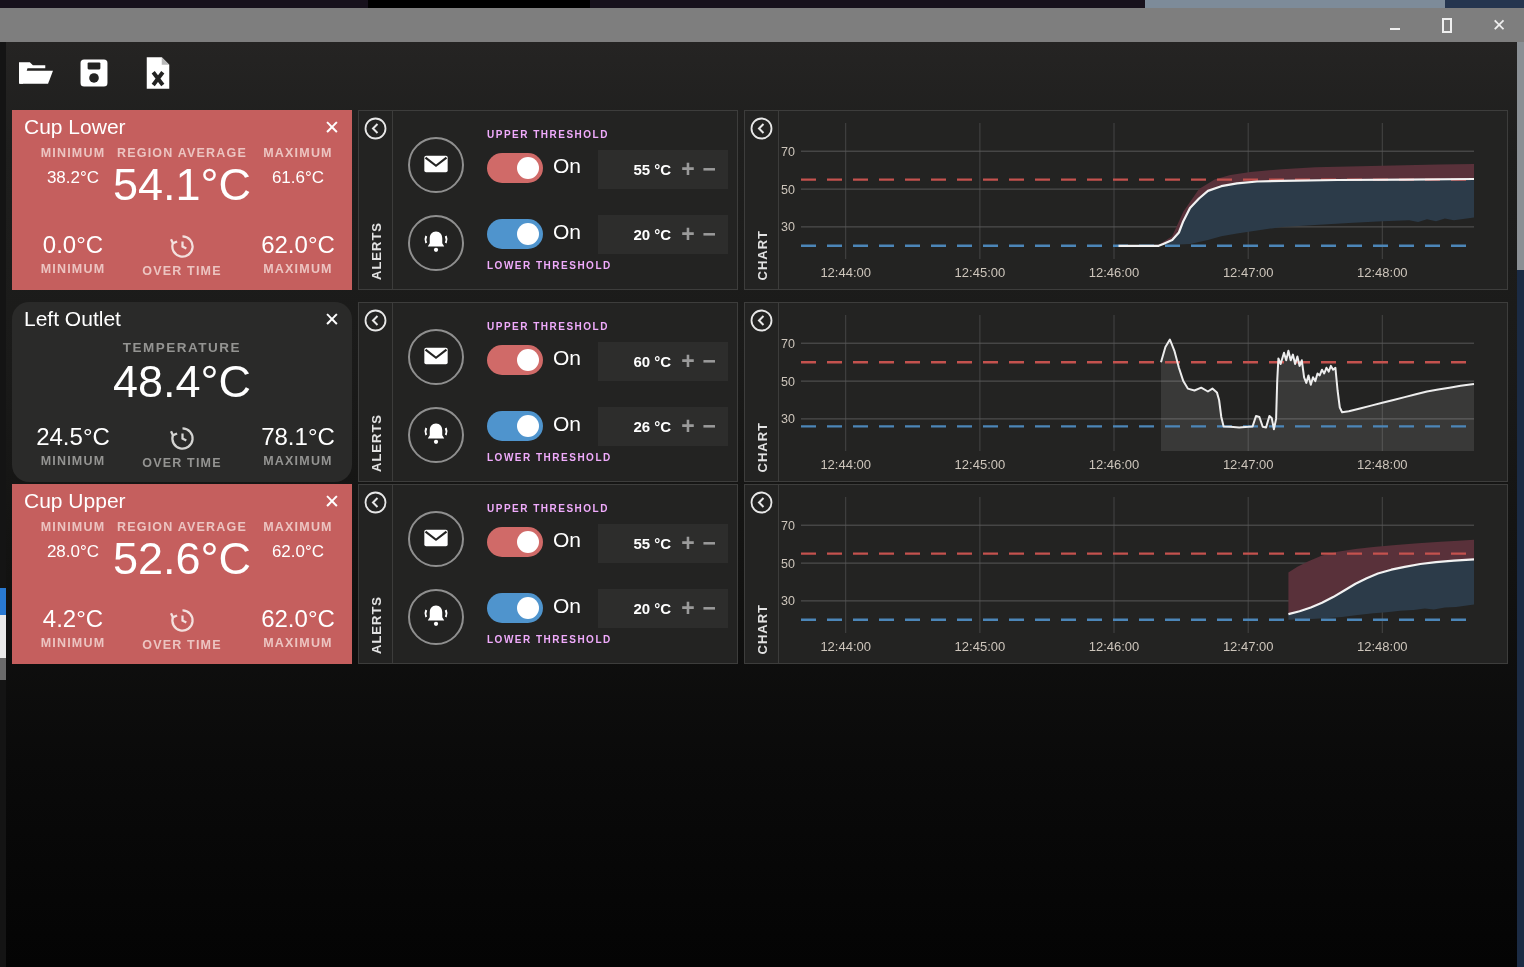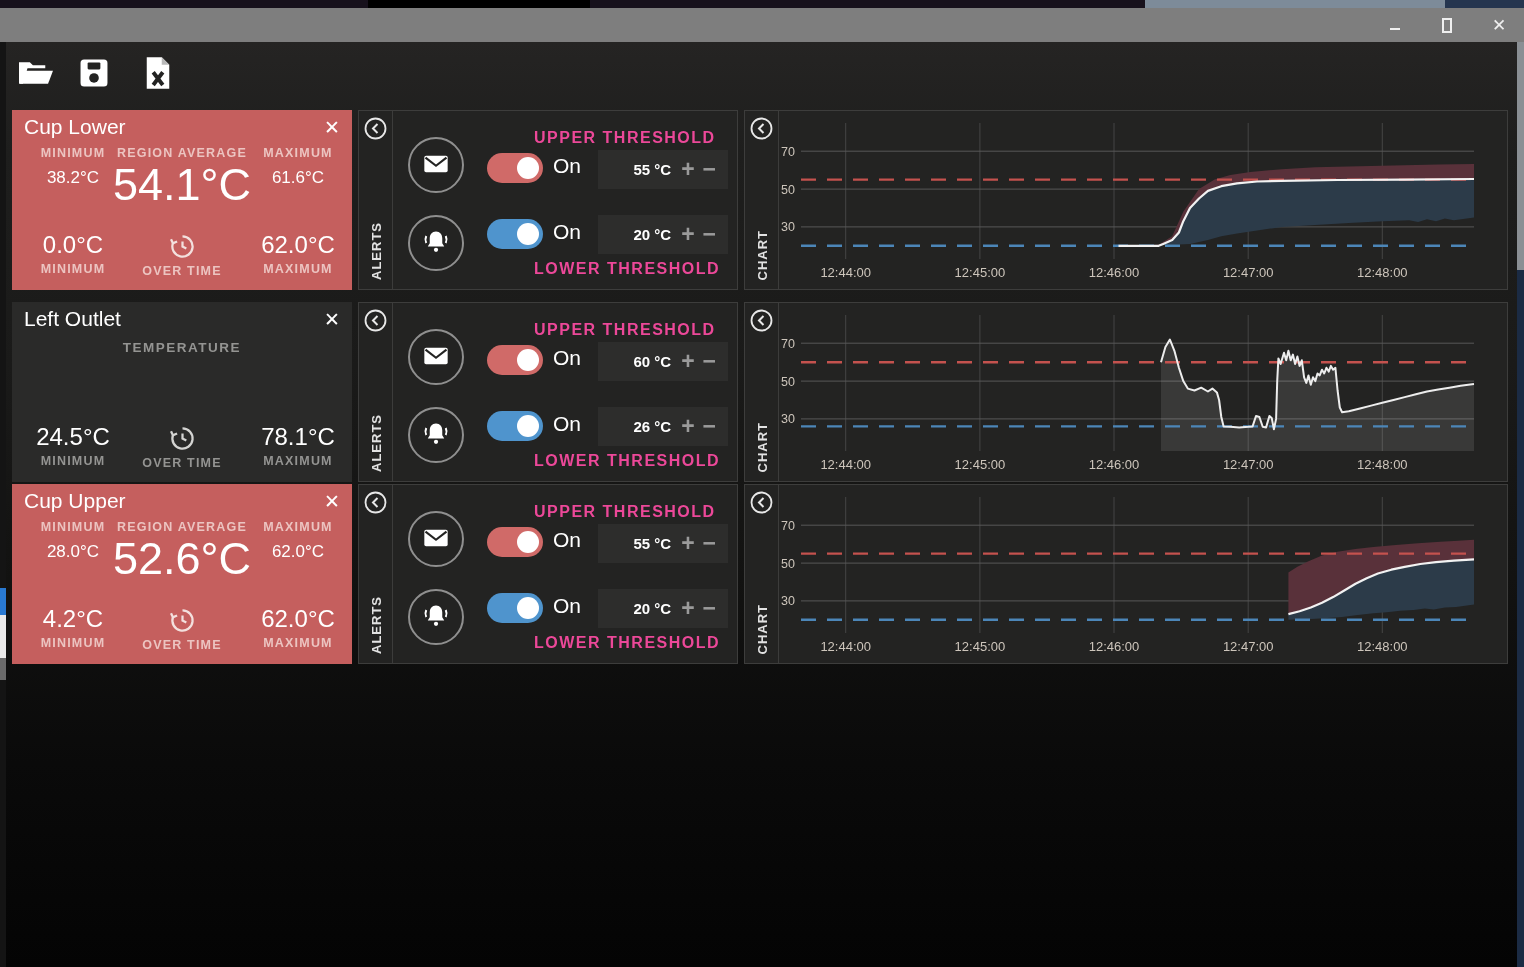--- a/index.html
+++ b/index.html
@@ -33,21 +33,21 @@
     background:linear-gradient(180deg,#252423 0%,#1e1e1d 12%,#1a1a19 35%,#121211 58%,#0a0a0a 78%,#040404 100%);}
 
   .toolbar{position:absolute;left:0;top:0;width:100%;height:66px;}
   .tb-btn{position:absolute;top:10px;width:40px;height:44px;background:none;border:none;padding:0;cursor:pointer;}
   .tb-open{left:10px;} .tb-save{left:68px;} .tb-excel{left:132px;}
 
   
   .row{position:absolute;left:0;width:100%;height:180px;}
   .card{position:absolute;left:6px;top:0;width:340px;height:180px;}
   .card[data-variant="red"]{background:var(--card-red);}
-  .card[data-variant="dark"]{background:#2a2a29;}
+  .card[data-variant="dark"]{background:#2a2a29;border-radius:17px;}
   .card-title{position:absolute;left:12px;top:5px;font-size:21px;color:#fff;font-weight:400;}
   .card-close{position:absolute;right:8px;top:4px;font-size:19px;color:#fff;background:none;border:none;
               padding:2px 4px;cursor:pointer;font-weight:300;}
   .stat-label,.ot-label{font-size:12.5px;font-weight:bold;letter-spacing:1.2px;}
   .card[data-variant="red"] .stat-label,.card[data-variant="red"] .ot-label{color:#ecc4c1;}
   .card[data-variant="dark"] .stat-label,.card[data-variant="dark"] .ot-label{color:#949492;}
   .stat-col{position:absolute;top:36px;text-align:center;}
   .sc-min{left:2px;width:118px;} .sc-avg{left:100px;width:140px;} .sc-max{left:232px;width:108px;}
   .stat-value{font-size:17px;color:#fff;margin-top:8px;}
   .sc-avg .stat-value{font-size:45px;margin-top:1px;line-height:1.05;}
@@ -67,21 +67,21 @@
   .panel.chartp{left:738px;width:764px;}
   .panel-strip{position:absolute;left:0;top:0;bottom:0;width:33px;border-right:1px solid #3c3c3b;}
   .collapse-btn{position:absolute;top:6px;left:5px;width:23px;height:23px;background:none;border:none;
                 padding:0;cursor:pointer;color:#e8e8e8;}
   .strip-label{position:absolute;left:50%;bottom:9px;writing-mode:vertical-rl;
                transform:translateX(-50%) rotate(180deg);font-size:13px;font-weight:bold;
                letter-spacing:1px;color:#e2e2e2;}
   .circle-btn{position:absolute;left:49px;width:56px;height:56px;border:2px solid #8f8f8f;border-radius:50%;
               background:none;cursor:pointer;display:flex;align-items:center;justify-content:center;color:#fff;}
   .mail{top:26px;} .bellb{top:104px;}
-  .thr-label{position:absolute;left:128px;font-size:16px;font-weight:bold;letter-spacing:1.5px;color:#ec4899;margin-left:47px;}
+  .thr-label{position:absolute;left:128px;font-size:10px;font-weight:bold;letter-spacing:1.5px;color:#f0abfc;}
   .thr-label.upper{top:18px;} .thr-label.lower{top:149px;}
   .toggle{position:absolute;left:128px;width:56px;height:30px;border-radius:15px;cursor:pointer;}
   .tg-red{background:var(--toggle-red);} .tg-blue{background:var(--toggle-blue);}
   .t-upper{top:42px;} .t-lower{top:108px;}
   .knob{position:absolute;right:4px;top:4px;width:22px;height:22px;border-radius:50%;background:#fff;}
   .on-label{position:absolute;left:194px;font-size:21px;color:#fff;}
   .o-upper{top:43px;} .o-lower{top:109px;}
   .valbox{position:absolute;left:239px;width:130px;height:39px;background:#2d2d2c;
           display:flex;align-items:center;justify-content:flex-end;padding-right:8px;box-sizing:border-box;}
   .v-upper{top:39px;} .v-lower{top:104px;}
@@ -270,20 +270,21 @@
           <polyline points="340.5,134.8 380.7,134.8 385.2,132.9 394.2,129.1 400.9,121.5 405.3,110.2 412.0,97.0 421.0,87.5 429.9,79.9 443.3,75.2 459.0,72.4 479.1,70.5 503.7,69.9 559.6,69.0 626.7,68.6 696.0,68.0" fill="none" stroke="#f2f2f2" stroke-width="2.2" stroke-linejoin="round"></polyline>
         </svg>
     </section>
   </div>
 
   <div class="row" style="top:260px">
     <section class="card" data-variant="dark">
       <div class="card-title">Left Outlet</div>
       <button class="card-close">✕</button>
       <div class="temp-label">TEMPERATURE</div>
+      <div class="temp-value">48.4°C</div>
       <div class="ot ot-min">
         <div class="ot-value">24.5°C</div>
         <div class="ot-label">MINIMUM</div>
       </div>
       <div class="ot ot-ctr">
         <div class="ot-icon">
           <svg width="27" height="27" viewBox="0 0 24 24" fill="none" stroke="currentColor" stroke-width="2">
               <path d="M12 3a9 9 0 1 1-8.5 6"></path>
               <path d="M1.8 5.5l1.7 3.7 3.7-1.7" fill="none"></path>
               <path d="M12 7.5V12l3.4 1.8"></path>

